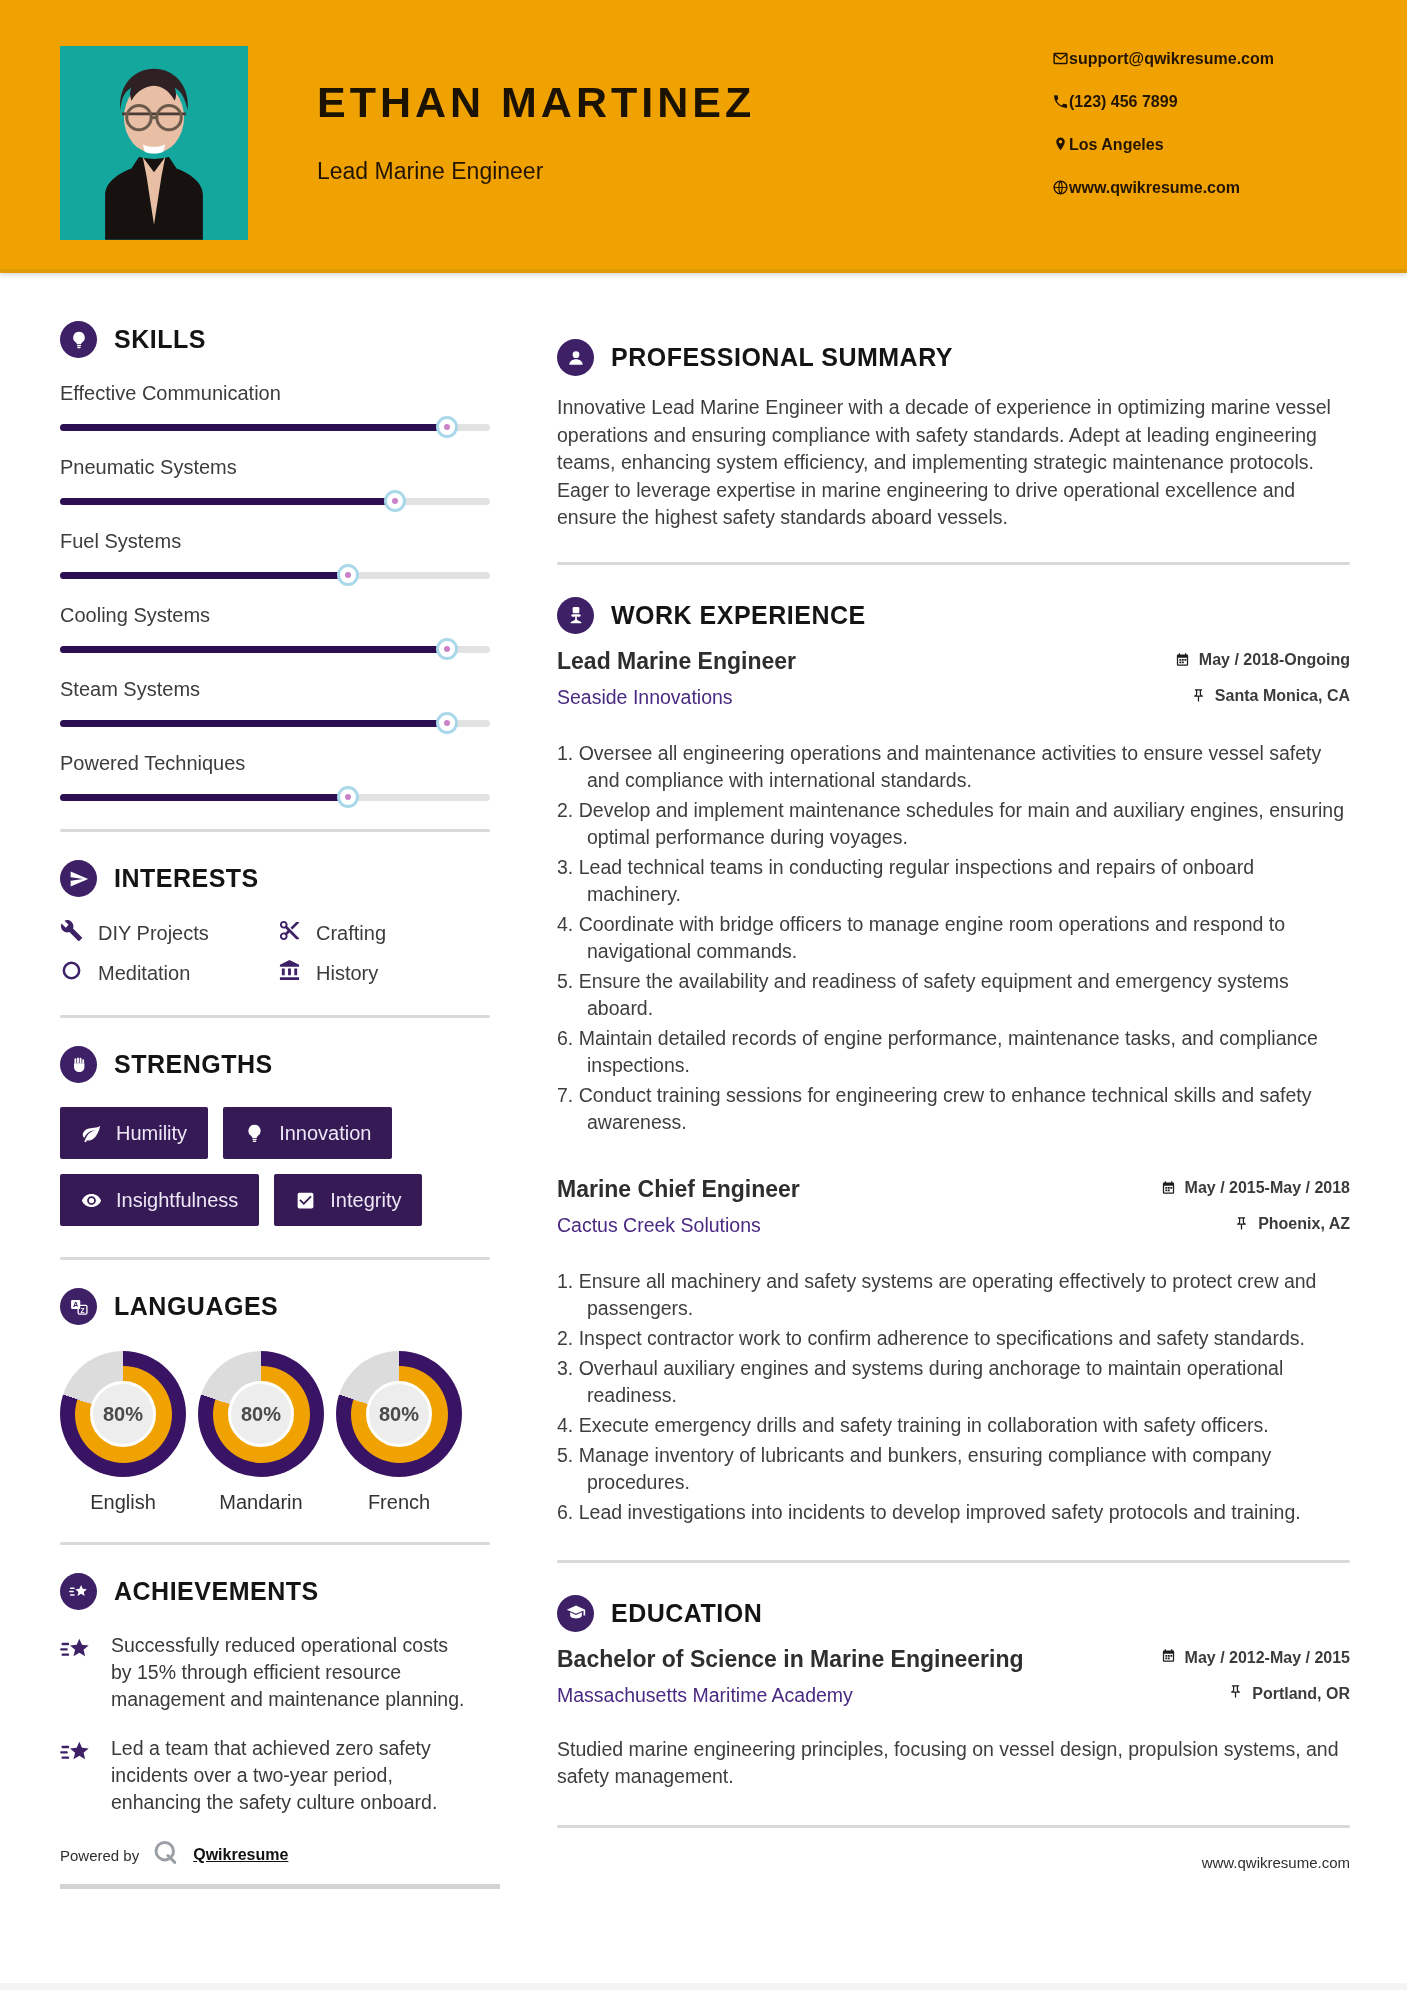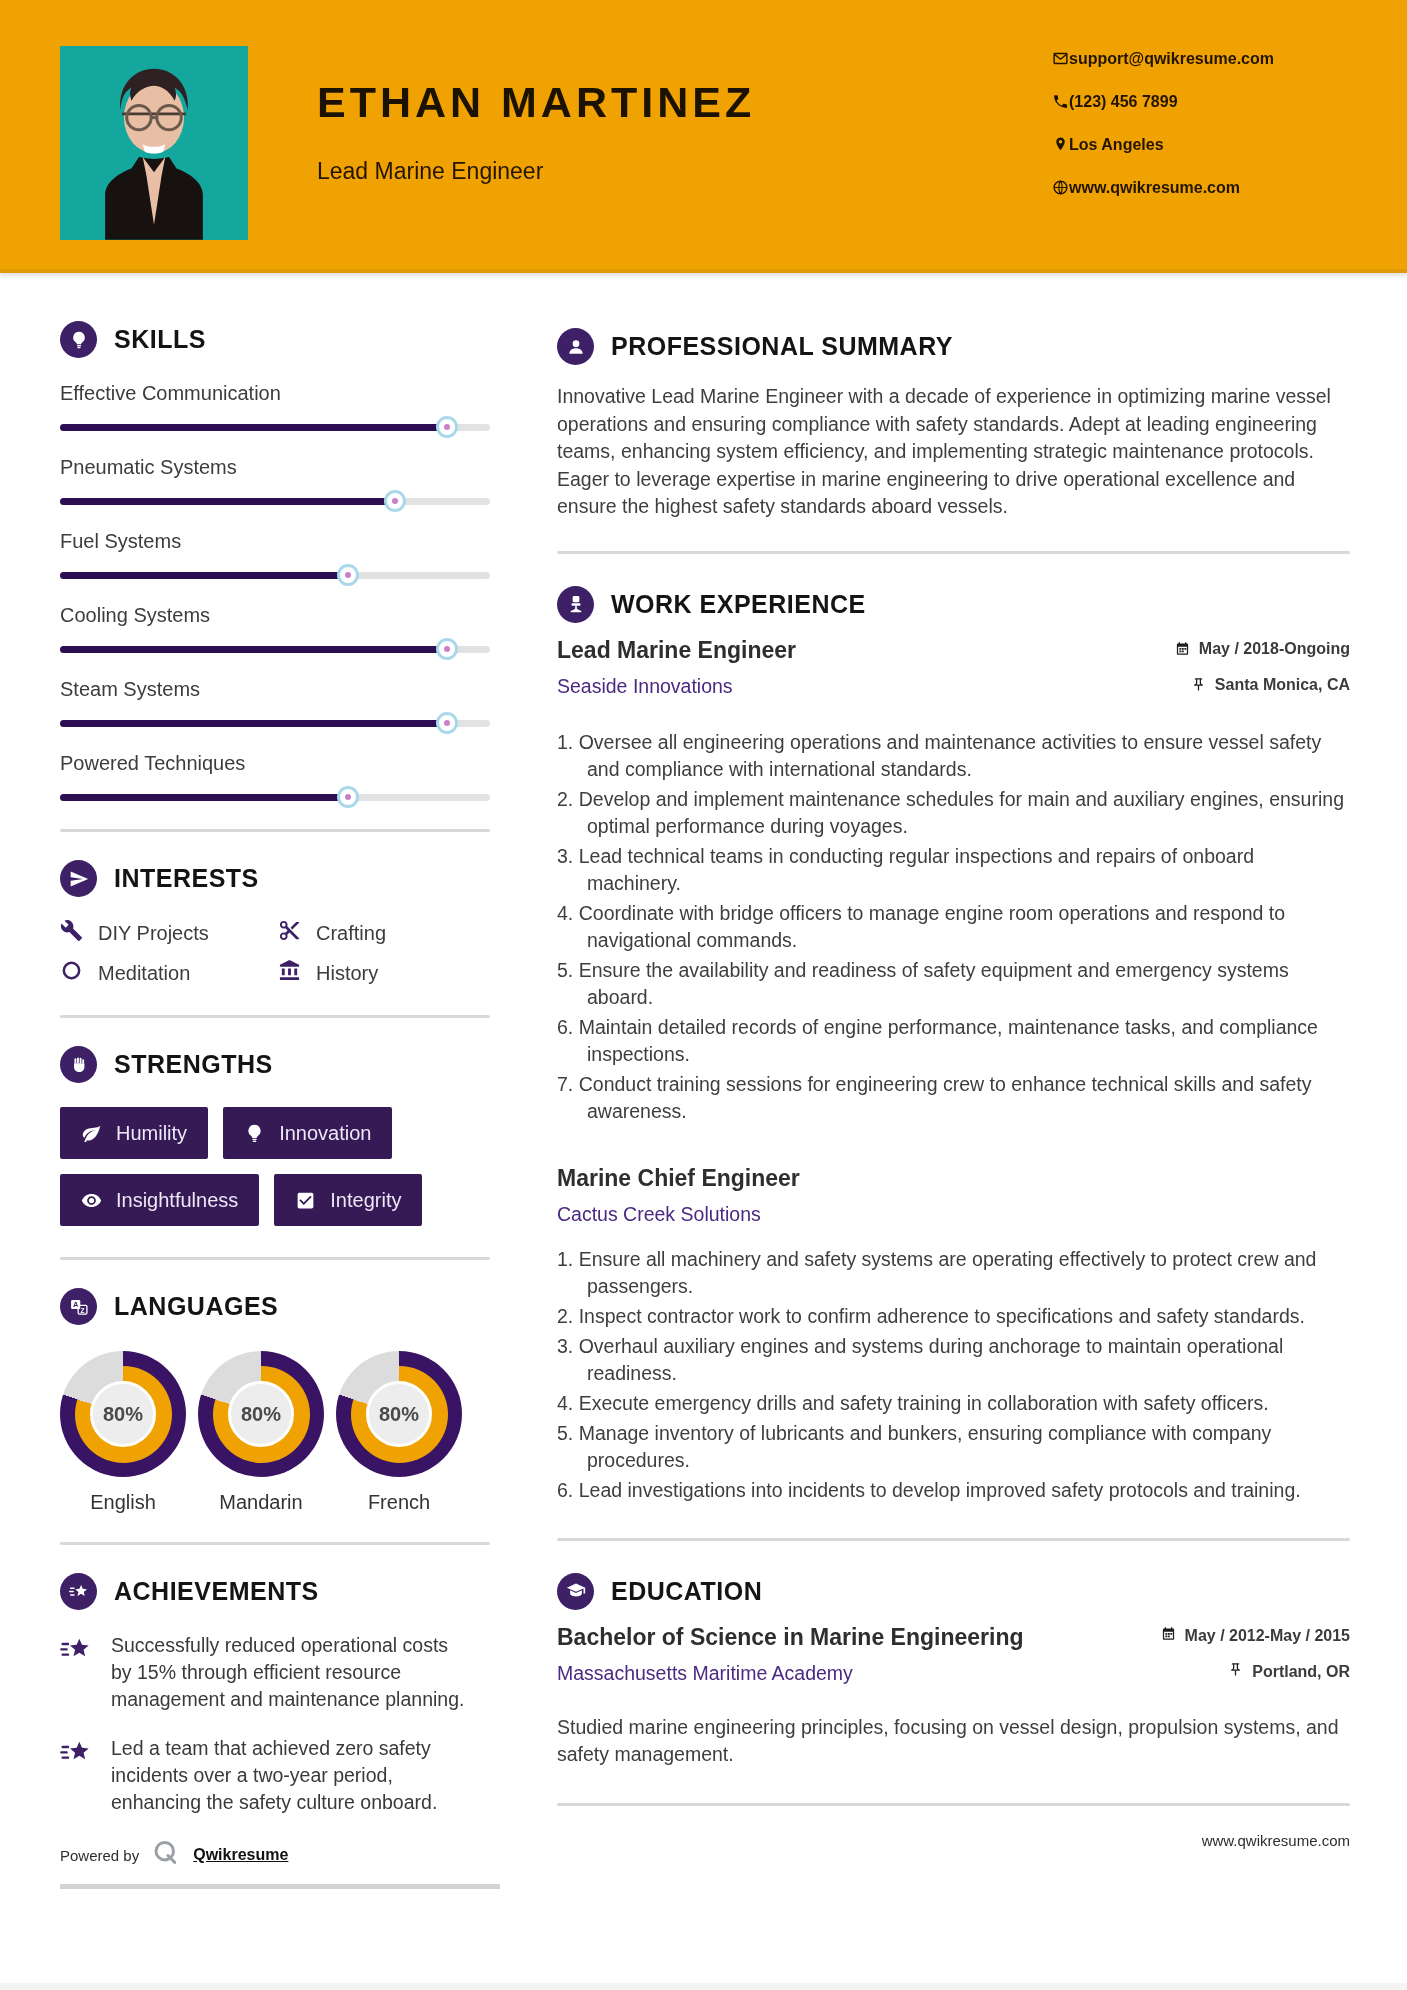--- a/index.html
+++ b/index.html
@@ -14,21 +14,21 @@
   .photo { position:absolute; left:60px; top:46px; width:188px; height:194px; background:#14A79D; overflow:hidden; }
   .name { position:absolute; left:317px; top:78px; font-size:43px; font-weight:800;
     letter-spacing:4px; color:#1b1202; }
   .role { position:absolute; left:317px; top:158px; font-size:23px; font-weight:500; color:#241502; }
   .contacts { position:absolute; left:1052px; top:50px; }
   .contact-row { display:flex; height:43px; cursor:pointer; }
   .contact-row svg { width:17px; height:17px; color:#201300; flex:0 0 auto; }
   .contact-row span { font-size:16px; font-weight:600; color:#231502; }
   
   .sidebar { position:absolute; left:60px; top:273px; width:430px; }
-  .main    { position:absolute; left:557px; top:273px; width:793px; }
+  .main    { position:absolute; left:557px; top:284px; width:793px; }
   .divider { height:3px; background:#D9D9D9; border-radius:2px; }
   .sb-div  { margin:28px 0; }
   .mn-div  { margin:30px 0 32px 0; }
   
   .sec-head { display:flex; align-items:center; gap:17px; }
   .icon-circle { width:37px; height:37px; border-radius:50%; background:#3D2066;
     display:flex; align-items:center; justify-content:center; flex:0 0 auto; }
   .icon-circle svg { width:20px; height:20px; color:#ffffff; }
   .sec-title { font-size:25px; font-weight:800; color:#141414; letter-spacing:.5px; }
   
@@ -431,20 +431,38 @@
           <li>Maintain detailed records of engine performance, maintenance tasks, and compliance inspections.</li>
           <li>Conduct training sessions for engineering crew to enhance technical skills and safety awareness.</li>
     </ol>
       </div>
       <div class="job" style="margin-top:40px">
     <div class="job-head">
       <div>
         <div class="job-title">Marine Chief Engineer</div>
         <div class="company">Cactus Creek Solutions</div>
       </div>
+      <div class="meta">
+        <div class="meta-row">
+              <span style="display:flex;width:15px">
+                <svg viewBox="0 0 24 24" fill="currentColor">
+                  <path d="M19 4h-1V2h-2v2H8V2H6v2H5c-1.1 0-2 .9-2 2v14c0 1.1.9 2 2 2h14c1.1 0 2-.9 2-2V6c0-1.1-.9-2-2-2zm0 16H5V9h14v11zM7 11h3v3H7zm4 0h3v3h-3zm4 0h3v3h-3zM7 15h3v3H7zm4 0h3v3h-3z"></path>
+                </svg>
+              </span>
+          <span>May / 2015-May / 2018</span>
+            </div>
+        <div class="meta-row">
+              <span style="display:flex;width:15px">
+                <svg viewBox="0 0 24 24" fill="currentColor">
+                  <path d="M14 4v5c0 1.12.37 2.16 1 3H9c.65-.86 1-1.9 1-3V4h4m3-2H7c-.55 0-1 .45-1 1s.45 1 1 1h1v5c0 1.66-1.34 3-3 3v2h5.97v7l1 1 1-1v-7H19v-2c-1.66 0-3-1.34-3-3V4h1c.55 0 1-.45 1-1s-.45-1-1-1z"></path>
+                </svg>
+              </span>
+          <span>Phoenix, AZ</span>
+            </div>
+      </div>
     </div>
     <ol class="bullets">
       <li>Ensure all machinery and safety systems are operating effectively to protect crew and passengers.</li>
           <li>Inspect contractor work to confirm adherence to specifications and safety standards.</li>
           <li>Overhaul auxiliary engines and systems during anchorage to maintain operational readiness.</li>
           <li>Execute emergency drills and safety training in collaboration with safety officers.</li>
           <li>Manage inventory of lubricants and bunkers, ensuring compliance with company procedures.</li>
           <li>Lead investigations into incidents to develop improved safety protocols and training.</li>
     </ol>
       </div>

